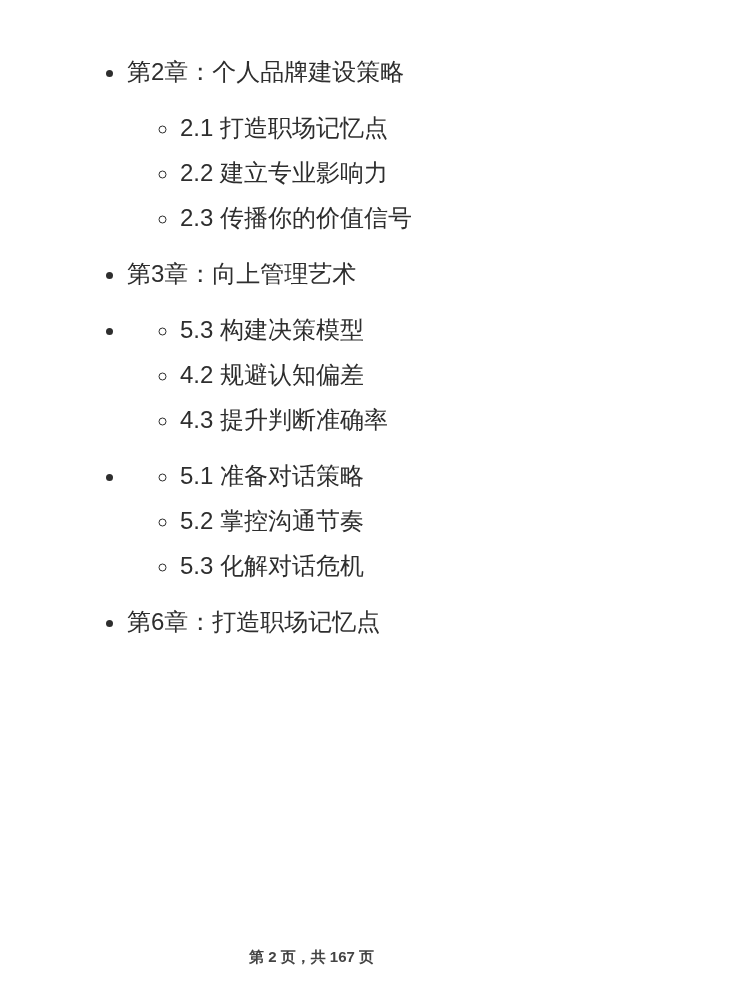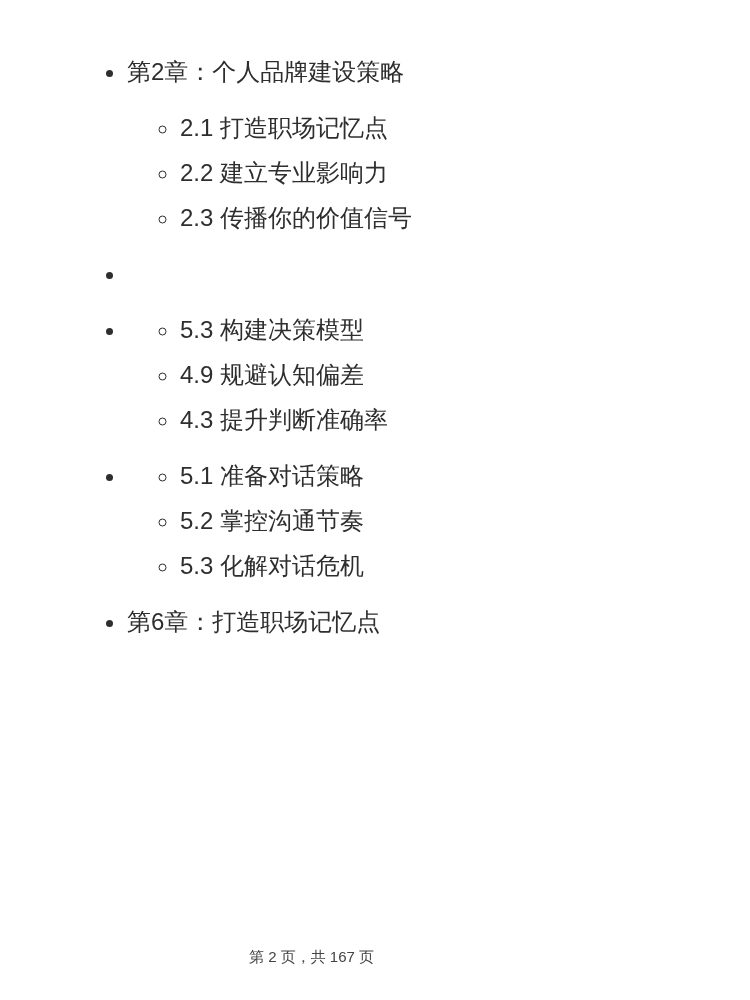--- a/index.html
+++ b/index.html
@@ -42,20 +42,21 @@
   }
   .footer {
     position: absolute;
     left: 0;
     right: 0;
     top: 947px;
     text-align: center;
     font-size: 15px;
     line-height: 20px;
     color: #444444;
+    font-weight: bold;
   }
 </style>
 </head>
 <body>
 
 <div class="page">
   <ul class="toc" id="toc">
   <li class="chapter">
     <span class="chapter-label">第2章：个人品牌建设策略</span>
     <ul class="sections">
@@ -67,30 +68,31 @@
     <span class="section-label">2.2 建立专业影响力</span>
   </li>
 
   <li class="section">
     <span class="section-label">2.3 传播你的价值信号</span>
   </li>
 </ul>
   </li>
 
   <li class="chapter">
+    <span class="chapter-label">第3章：向上管理艺术</span>
   </li>
 
   <li class="chapter">
     <ul class="sections">
   <li class="section">
     <span class="section-label">5.3 构建决策模型</span>
   </li>
 
   <li class="section">
-    <span class="section-label">4.9 规避认知偏差</span>
+    <span class="section-label">4.2 规避认知偏差</span>
   </li>
 
   <li class="section">
     <span class="section-label">4.3 提升判断准确率</span>
   </li>
 </ul>
   </li>
 
   <li class="chapter">
     <ul class="sections">

